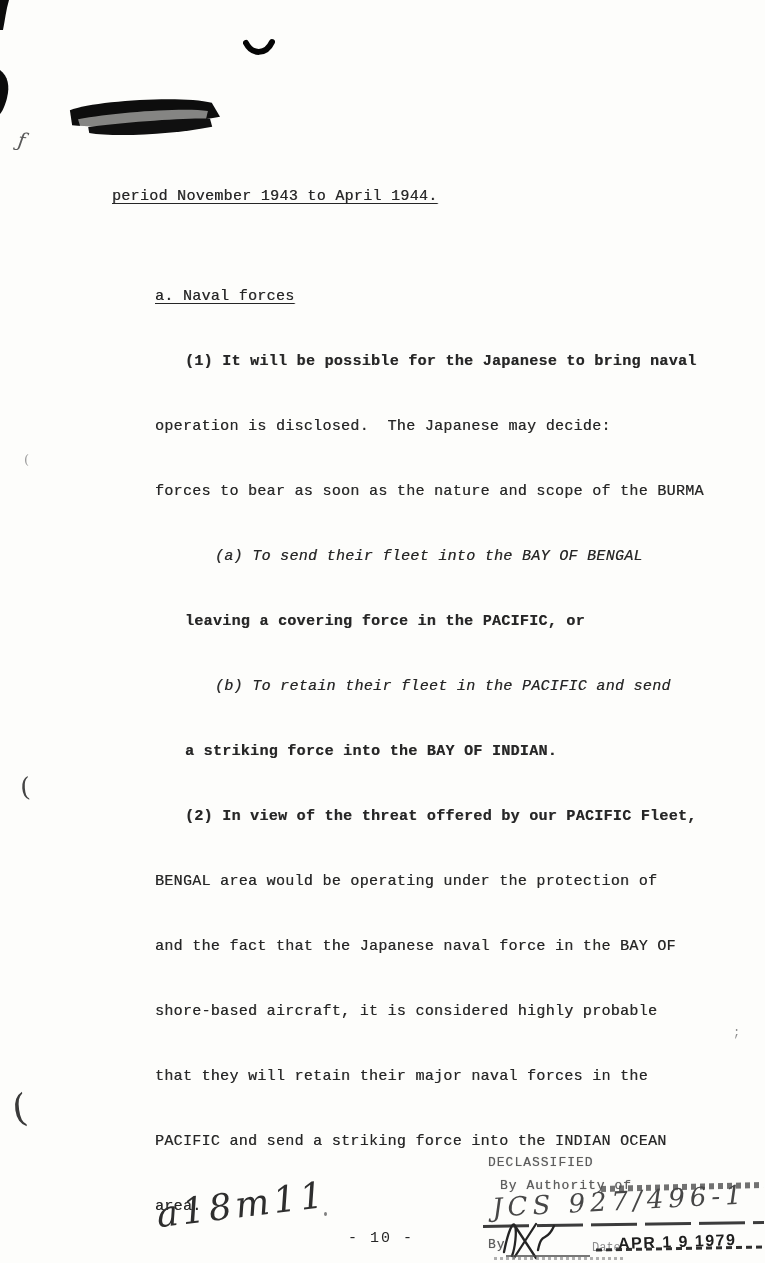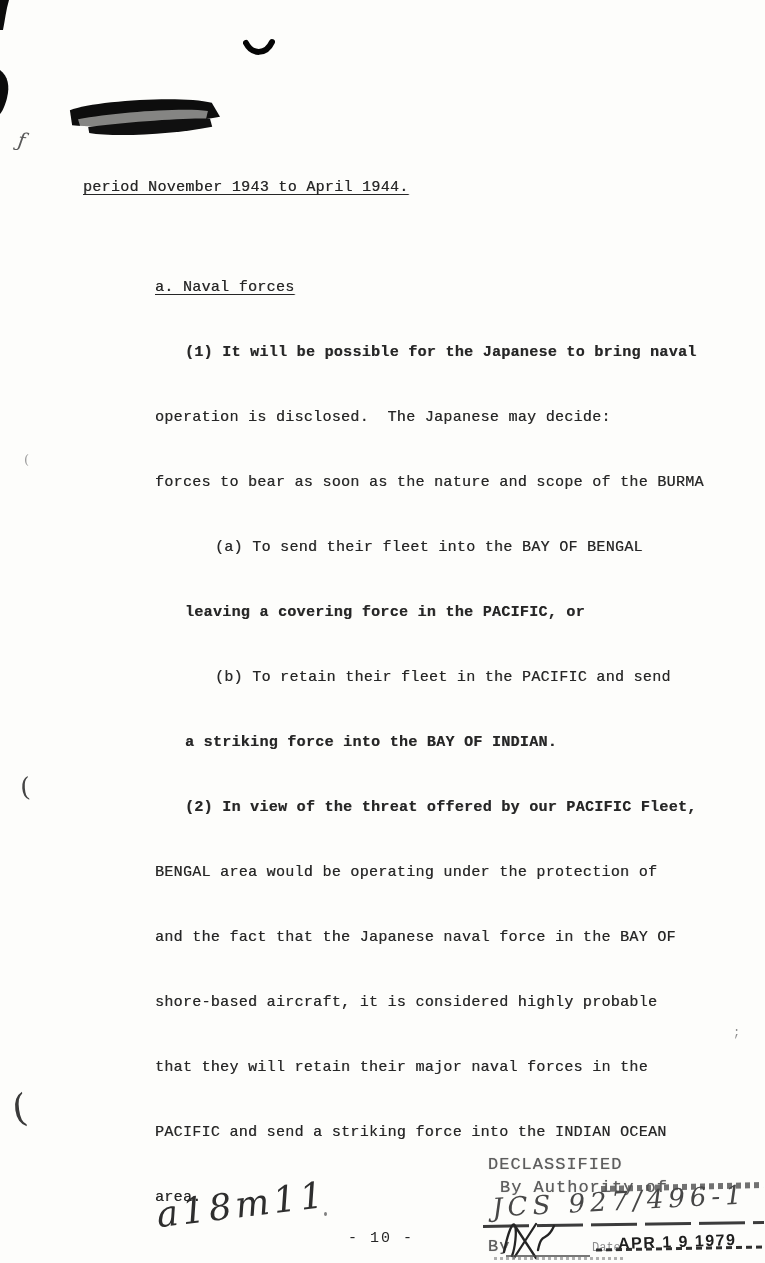--- a/index.html
+++ b/index.html
@@ -10,39 +10,39 @@
     color:#262626;
   }
   
   .typed {
     position:absolute; left:0; top:140px; width:765px;
     font-size:15px; letter-spacing:0.3px; white-space:pre;
     text-shadow:0.4px 0 0 rgba(35,35,35,0.55);
   }
   .hl1,.hl2 {line-height:27px;}
   .hl1 {padding-left:125px;}
-  .hl2 {padding-left:83px;}
+  .hl2 {padding-left:112px;margin-top:9px;}
   .hnum {margin-right:6px;}
   .u {text-decoration:underline; text-underline-offset:3px; text-decoration-thickness:1.3px;}
   .bodylines {margin-top:3px;}
   .ln {line-height:31px; height:31px;}
   .i0 {padding-left:155px;}
   .i1 {padding-left:185px;font-weight:bold;}
-  .i2 {padding-left:215px;}
+  .i2 {padding-left:215px;font-style:italic;}
   
   .pageno {position:absolute; left:348px; top:1230px; font-size:15px; letter-spacing:2px;}
   .hand-code {
     position:absolute; left:156px; top:1184px;
     font-family:"DejaVu Serif", serif; font-style:italic;
     font-size:36px; color:#2e2e2e; letter-spacing:4px;
     transform:rotate(-7deg);
   }
   .stray-dot {position:absolute; left:324px; top:1212px; width:3px; height:4px; background:#4a4a4a; border-radius:50%; opacity:.7;}
   
-  .stamp-text {position:absolute; color:#5d5d5d; font-size:17px; letter-spacing:1px; text-shadow:0 0 0.8px #8a8a8a; white-space:pre;}
+  .stamp-text {position:absolute; color:#5d5d5d; font-size:13px; letter-spacing:1px; text-shadow:0 0 0.8px #8a8a8a; white-space:pre;}
   .st-declass {left:488px; top:1155px;}
   .st-auth {left:500px; top:1178px;}
   .auth-scribble {position:absolute; left:601px; top:1184px; width:162px; height:6px;
     background:repeating-linear-gradient(90deg,#4f4f4f 0 5px, transparent 5px 9px);
     transform:rotate(-1.5deg); opacity:.8;}
   .jcs-hand {
     position:absolute; left:492px; top:1186px;
     font-family:"DejaVu Serif", serif; font-style:italic;
     font-size:26px; color:#474747; letter-spacing:5px;
     transform:rotate(-3deg); white-space:pre;

